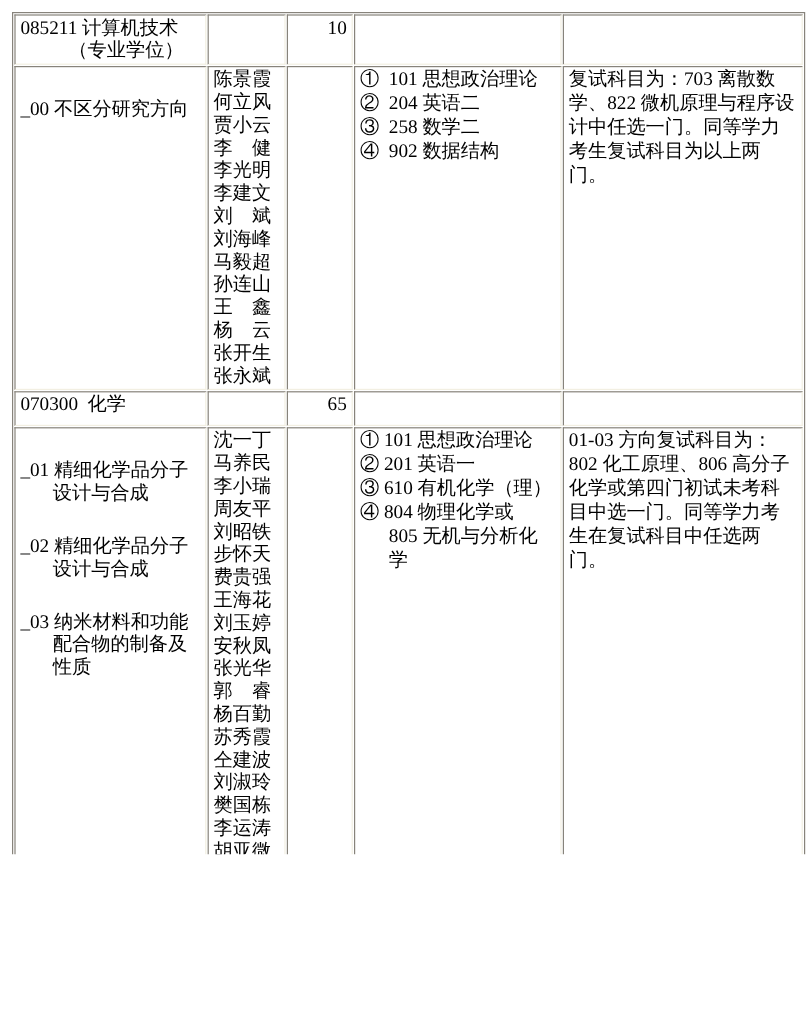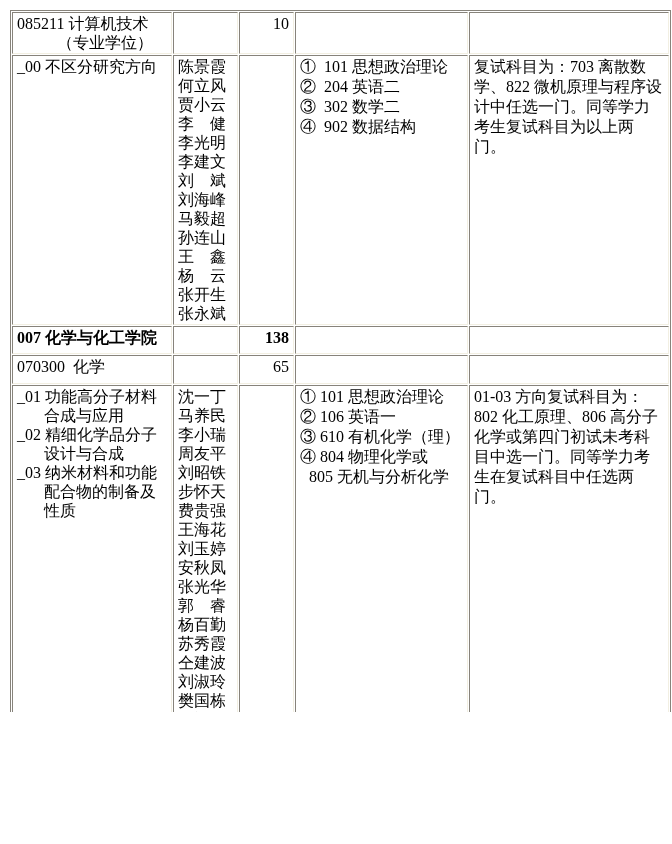--- a/index.html
+++ b/index.html
@@ -37,30 +37,31 @@
   td.num {
     text-align: right;
     vertical-align: middle;
   }
   tr.bold td { font-weight: bold; }
   .line2 { padding-left: 40px; }
   .dir-item {
     padding-left: 27px;
     text-indent: -27px;
     white-space: normal;
+    margin-top: 25px;
   }
   .names {
     white-space: pre-line;
     line-height: 19px;
   }
   .subj {
     white-space: pre-wrap;
     line-height: 20px;
   }
-  .subj.cont { margin-left: 9px; }
+  .subj.cont { margin-left: 24px; }
   .notes { line-height: 20px; }
   .pre { white-space: pre-wrap; }
 </style>
 </head>
 <body>
 
 <div class="page">
   <table class="catalog">
     <colgroup>
       <col style="width:160px">
@@ -99,47 +100,40 @@
 孙连山
 王　鑫
 杨　云
 张开生
 张永斌</div>
       </td>
       <td></td>
       <td>
         <div class="subj">①  101 思想政治理论</div>
         <div class="subj">②  204 英语二</div>
-        <div class="subj">③  302 数学二</div>
+        <div class="subj">③  258 数学二</div>
         <div class="subj">④  902 数据结构</div>
       </td>
       <td>
         <div class="notes">复试科目为：703 离散数学、822 微机原理与程序设计中任选一门。同等学力考生复试科目为以上两门。</div>
       </td>
     </tr>
 
-    <tr class="bold" style="height:28px">
-      <td>007 化学与化工学院</td>
-      <td></td>
-      <td class="num">138</td>
-      <td></td>
-      <td></td>
-    </tr>
 
     <tr style="height:29px">
       <td class="pre">070300  化学</td>
       <td></td>
       <td class="num">65</td>
       <td></td>
       <td></td>
     </tr>
 
     <tr>
       <td>
-        <div class="dir-item">_01 功能高分子材料合成与应用</div>
+        <div class="dir-item">_01 精细化学品分子设计与合成</div>
         <div class="dir-item">_02 精细化学品分子设计与合成</div>
         <div class="dir-item">_03 纳米材料和功能配合物的制备及性质</div>
       </td>
       <td>
         <div class="names">沈一丁
 马养民
 李小瑞
 周友平
 刘昭铁
 步怀天
@@ -158,21 +152,21 @@
 胡亚微
 张亚男
 刘　冰
 唐宏科
 张昌辉
 来水利</div>
       </td>
       <td></td>
       <td>
         <div class="subj">① 101 思想政治理论</div>
-        <div class="subj">② 106 英语一</div>
+        <div class="subj">② 201 英语一</div>
         <div class="subj">③ 610 有机化学（理）</div>
         <div class="subj">④ 804 物理化学或</div>
         <div class="subj cont">805 无机与分析化学</div>
       </td>
       <td>
         <div class="notes">01-03 方向复试科目为：802 化工原理、806 高分子化学或第四门初试未考科目中选一门。同等学力考生在复试科目中任选两门。</div>
       </td>
     </tr>
   </tbody>
     </table>

